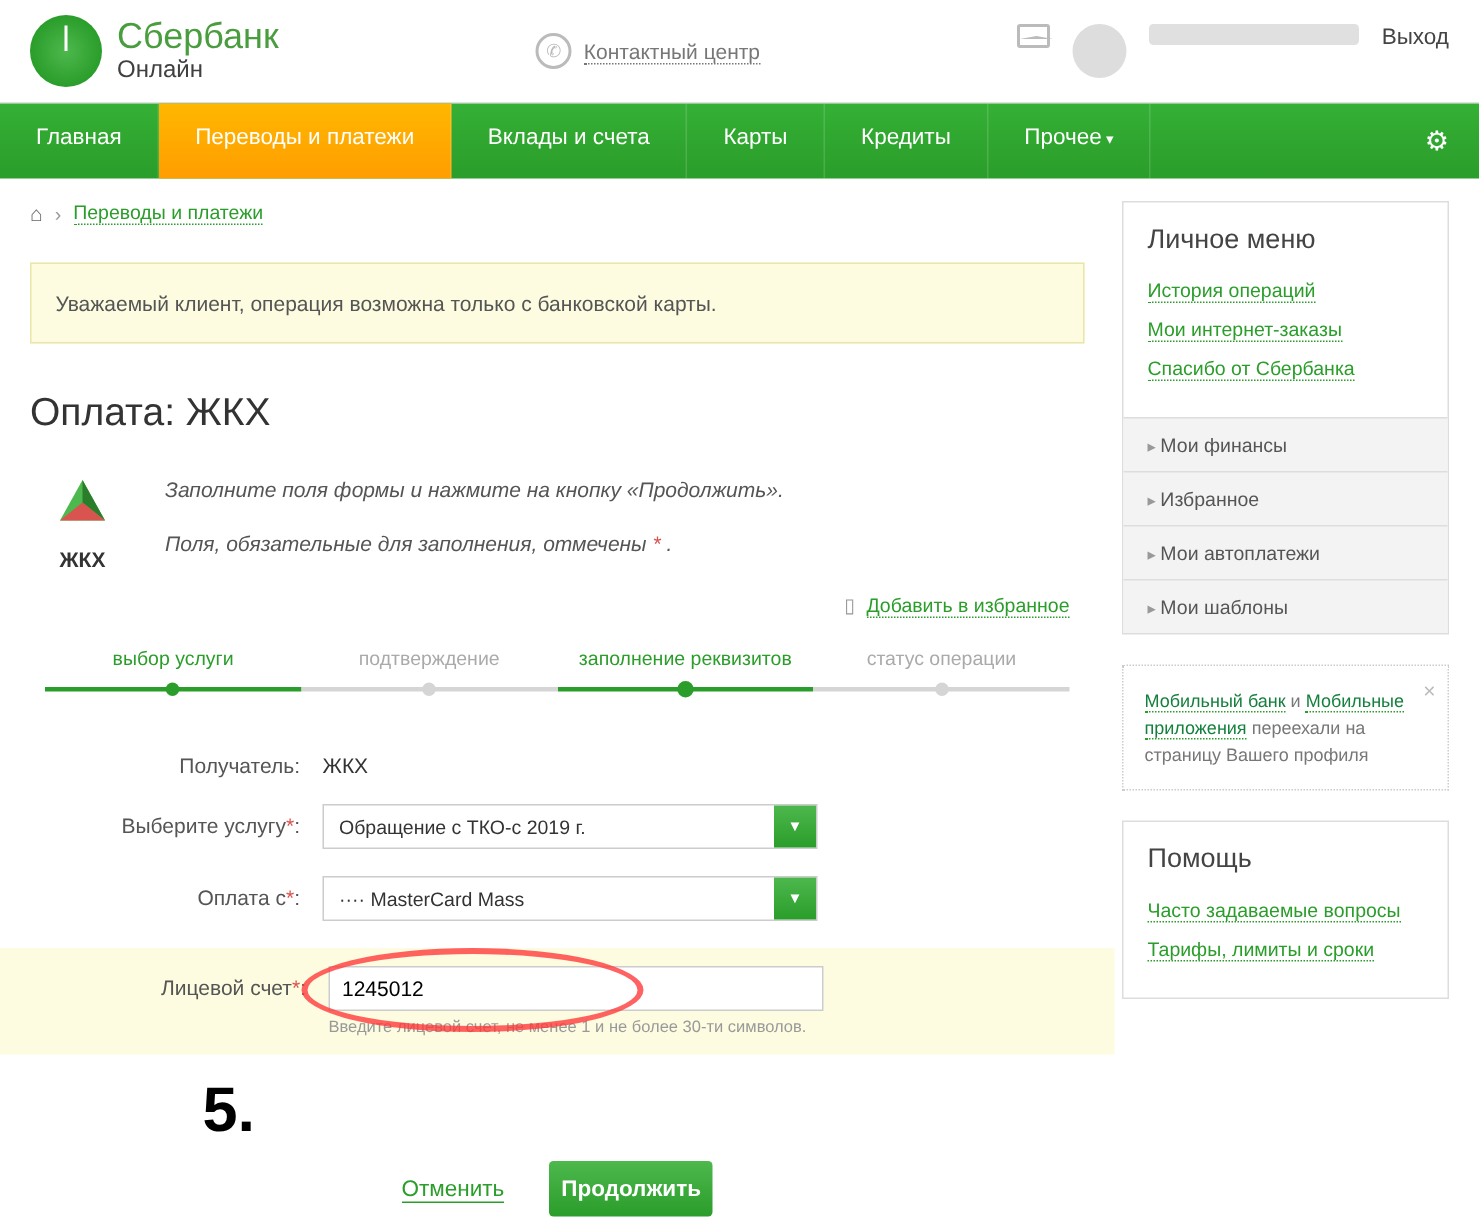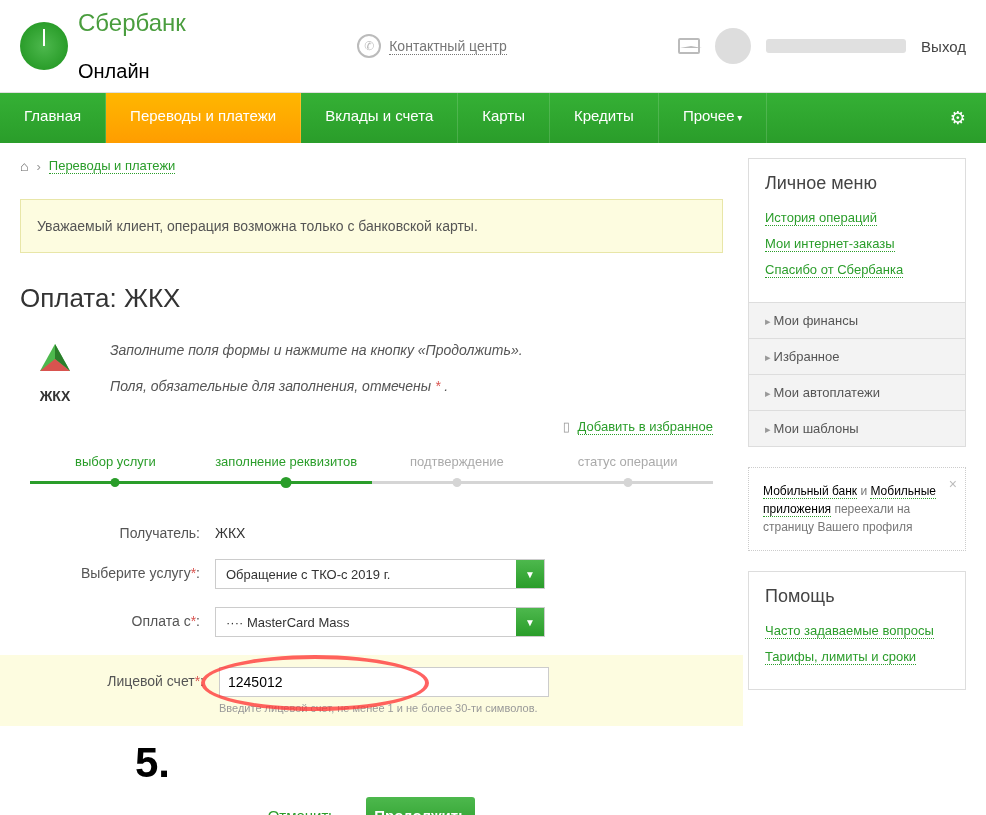--- a/index.html
+++ b/index.html
@@ -4,25 +4,25 @@
   <style>
     * { box-sizing: border-box; margin: 0; padding: 0; font-family: Arial, sans-serif; }
     body { background: #fff; width: 986px; }
     
     .header { display: flex; align-items: center; padding: 10px 20px; border-bottom: 1px solid #e0e0e0; }
     .logo { display: flex; align-items: center; }
     .logo-circle { width: 48px; height: 48px; border-radius: 50%; background: radial-gradient(circle, #4db84d 0%, #2a9d2a 70%); margin-right: 10px; position: relative; }
     .logo-circle::before { content: ''; position: absolute; left: 50%; top: 15%; width: 2px; height: 35%; background: #fff; transform: translateX(-50%); }
     .logo-text { line-height: 1.1; }
     .logo-name { color: #4a9d3e; font-size: 24px; font-weight: 500; }
-    .logo-sub { color: #000000; font-size: 20px; margin-top: 24px; }
+    .logo-sub { color: #404040; font-size: 16px; }
     .header-center { flex: 1; display: flex; align-items: center; justify-content: center; gap: 8px; }
     .phone-icon { width: 24px; height: 24px; border: 2px solid #bbb; border-radius: 50%; display: flex; align-items: center; justify-content: center; color: #bbb; font-size: 12px; }
     .contact-link { color: #777; font-size: 14px; border-bottom: 1px dotted #777; cursor: pointer; }
-    .header-right { display: flex; align-items: center; gap: 15px; }
+    .header-right { display: flex; align-items: flex-start; gap: 15px; }
     .mail-icon { width: 22px; height: 16px; border: 2px solid #bbb; border-radius: 2px; position: relative; }
     .mail-icon::before { content: ''; position: absolute; top: 0; left: 0; right: 0; height: 8px; border-bottom: 2px solid #bbb; border-left: 11px solid transparent; border-right: 11px solid transparent; box-sizing: border-box; }
     .avatar { width: 36px; height: 36px; background: #ddd; border-radius: 50%; }
     .user-name { color: #bbb; font-size: 14px; background: #e0e0e0; border-radius: 3px; width: 140px; height: 14px;}
     .logout { color: #444; font-size: 15px; cursor: pointer; }
     
     .nav { display: flex; background: linear-gradient(#35b035, #2a9d2a); }
     .nav-item { padding: 14px 24px; color: #fff; font-size: 15px; cursor: pointer; border-right: 1px solid rgba(255,255,255,0.15); }
     .nav-item.active { background: linear-gradient(#ffb700, #ff9d00); }
     .nav-item.more::after { content: ' ▾'; font-size: 10px; }
@@ -82,21 +82,21 @@
     
     .side-panel { border: 1px solid #ddd; margin-bottom: 20px; }
     .side-title { padding: 14px 16px 8px; font-size: 18px; color: #444; }
     .side-links { padding: 8px 16px 14px; }
     .side-link { display: block; color: #2a9d2a; font-size: 13px; border-bottom: 1px dotted #2a9d2a; width: fit-content; margin-bottom: 10px; cursor: pointer; }
     .side-acc-item { background: #f3f3f3; border-top: 1px solid #ddd; padding: 10px 16px; font-size: 13px; color: #555; cursor: pointer; }
     .side-acc-item::before { content: '▸ '; color: #999; font-size: 11px; }
     
     .side-notice { border: 1px dotted #ccc; padding: 14px; font-size: 12px; color: #777; margin-bottom: 20px; position: relative; line-height: 1.5;}
     .side-notice .close-x { position: absolute; top: 6px; right: 8px; color: #bbb; cursor: pointer; font-size: 14px;}
-    .side-notice a { color: #000000; border-bottom: 1px dotted #2a9d2a; cursor: pointer;}
+    .side-notice a { color: #15803d; border-bottom: 1px dotted #2a9d2a; cursor: pointer;}
     
     .annotation-5 { font-size: 42px; font-weight: bold; margin-left: 115px; margin-top: -5px; margin-bottom: -20px;}
   </style>
 </head>
 <body>
 
 <div class="header">
   <div class="logo">
     <div class="logo-circle"></div>
     <div class="logo-text">
@@ -155,22 +155,22 @@
       </div>
     </div>
 
     <div class="add-fav">
       <span class="add-fav-icon">▯</span>
       <a>Добавить в избранное</a>
     </div>
 
     <div class="steps">
       <div class="step done">выбор услуги</div>
+      <div class="step pending">подтверждение</div>
       <div class="step active">заполнение реквизитов</div>
-      <div class="step pending">подтверждение</div>
       <div class="step pending">статус операции</div>
     </div>
 
     <div class="form-row">
       <div class="form-label">Получатель:</div>
       <div class="form-value">ЖКХ</div>
     </div>
 
     <div class="form-row">
       <div class="form-label"><span>Выберите услугу</span><span class="required-star">*</span>:</div>

